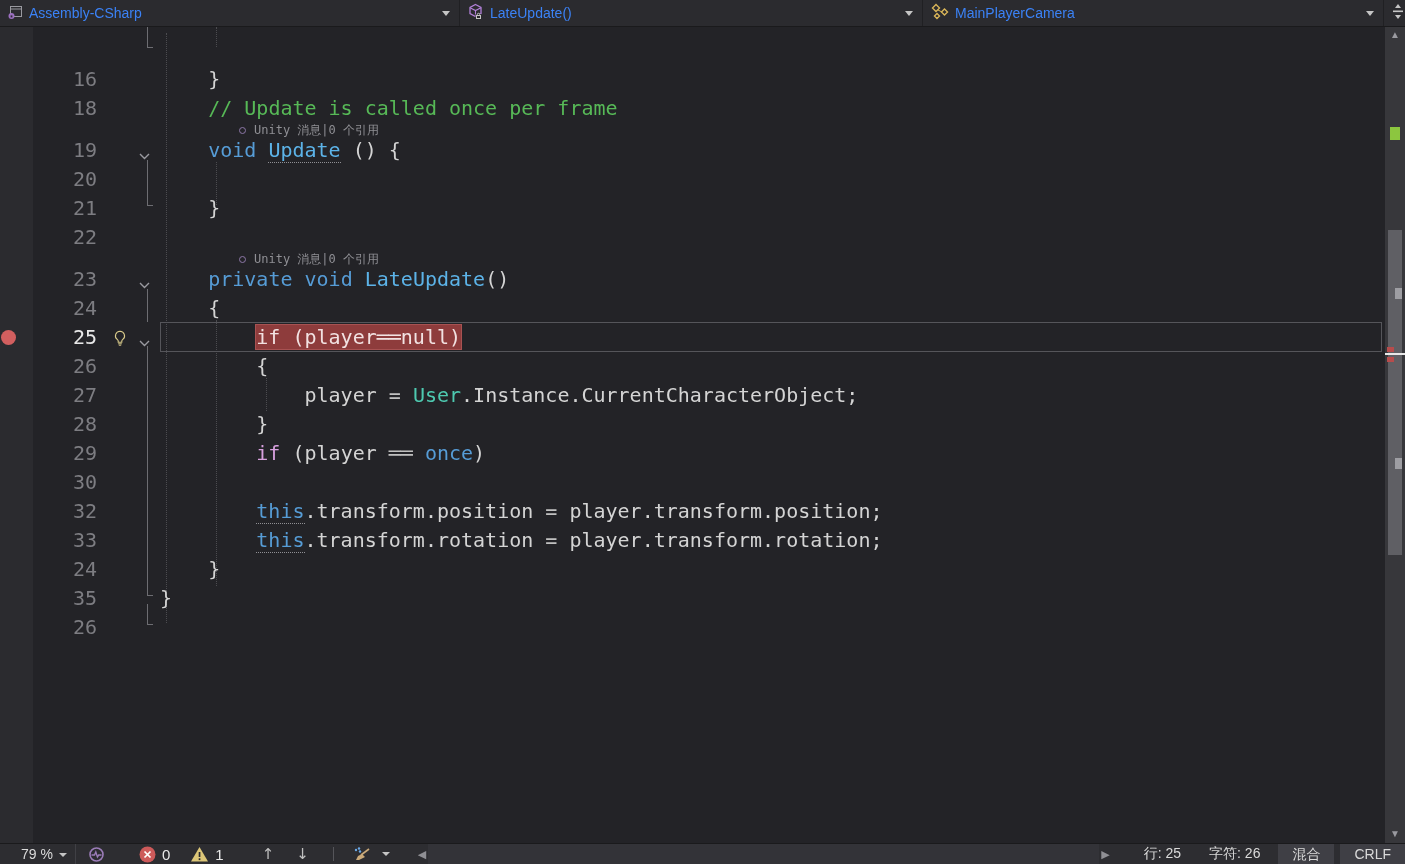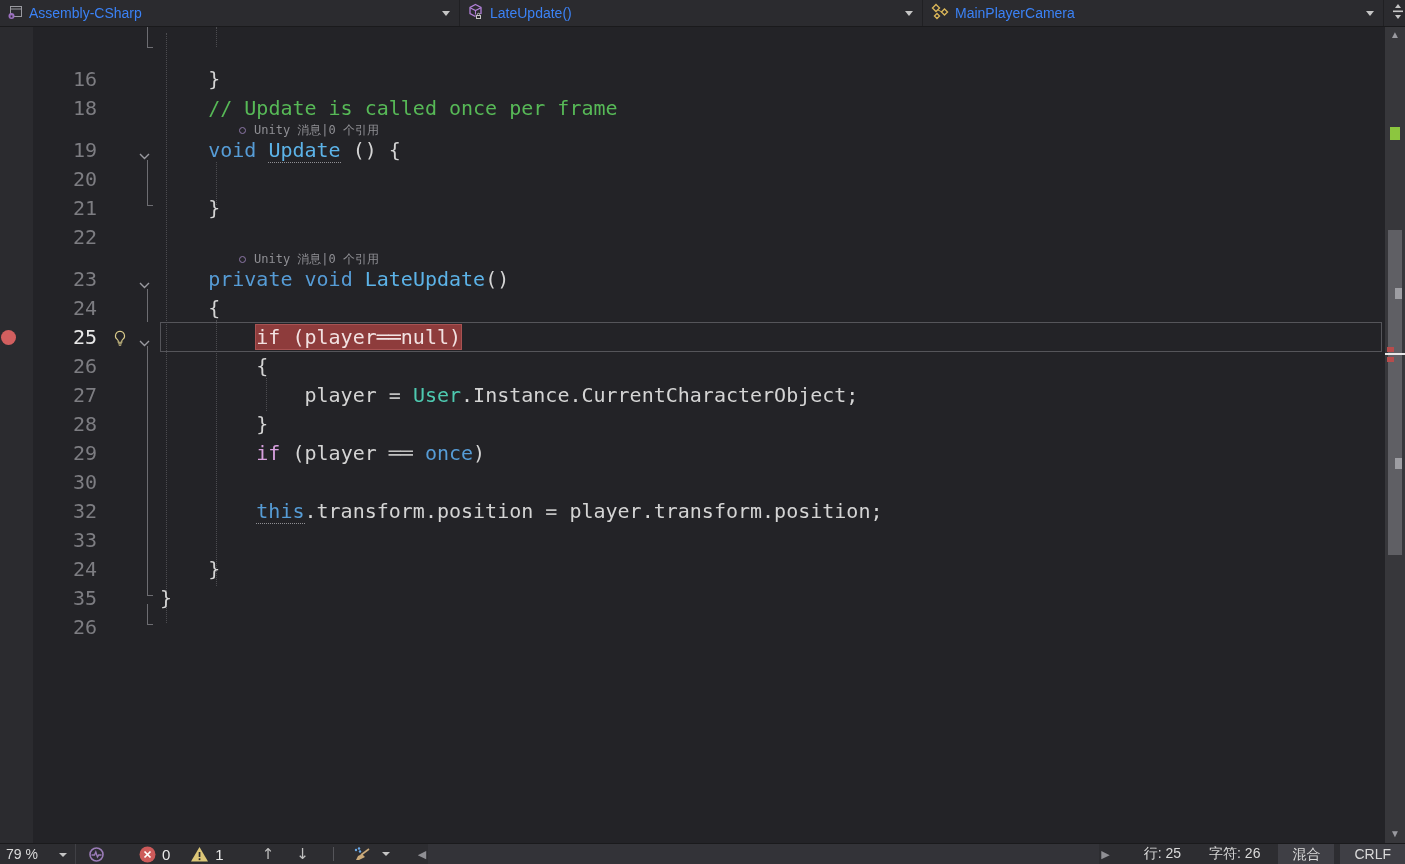--- a/index.html
+++ b/index.html
@@ -61,21 +61,21 @@
 
   
   .vscroll{position:absolute;right:0;top:27px;width:20px;height:816px;background:var(--track);}
   .varrow{position:absolute;left:0;width:20px;height:14px;color:#9a9aa0;font-size:10px;line-height:14px;text-align:center;}
   .vthumb{position:absolute;left:3px;top:203px;width:14px;height:325px;background:var(--thumb);}
   .mark{position:absolute;}
 
   
   .statusbar{position:absolute;left:0;bottom:0;width:1405px;height:21px;background:#2d2d31;
     display:flex;align-items:center;color:var(--sb_text);font-size:14px;border-top:1px solid #1a1a1c;}
-  .zoom-combo{position:relative;width:76px;height:21px;line-height:21px;padding-left:6px;
+  .zoom-combo{position:relative;width:76px;height:21px;line-height:21px;padding-left:21px;
     border-right:1px solid #404045;}
   .zoom-caret{position:absolute;right:8px;top:9px;width:0;height:0;
     border-left:4px solid transparent;border-right:4px solid transparent;border-top:4px solid #c5c5c5;}
   .sb-ic{display:flex;align-items:center;justify-content:center;}
   .cnt{margin-left:6px;font-size:15px;color:#e8e8e8;}
   .sb-arrow{font-size:15px;color:#c0c0c0;font-family:"DejaVu Sans",sans-serif;}
   .sb-div{width:1px;height:14px;background:#55555a;margin-left:24px;}
   .dd-caret{width:0;height:0;border-left:4px solid transparent;border-right:4px solid transparent;
     border-top:4px solid #c5c5c5;margin-left:10px;}
   .hs-arrow{color:#8f8f94;font-size:11px;font-family:"DejaVu Sans",sans-serif;}
@@ -227,20 +227,21 @@
         </div>
         <div class="row">
           <span class="lnum">30</span>
         </div>
         <div class="row">
           <span class="lnum">32</span>
           <span class="code"><span class="tk-p">        </span><span class="tk-k tk-u">this</span><span class="tk-p">.transform.position </span><span class="tk-op">=</span><span class="tk-p"> player.transform.position;</span></span>
         </div>
         <div class="row">
           <span class="lnum">33</span>
+          <span class="code"><span class="tk-p">        </span><span class="tk-k tk-u">this</span><span class="tk-p">.transform.rotation </span><span class="tk-op">=</span><span class="tk-p"> player.transform.rotation;</span></span>
         </div>
         <div class="row">
           <span class="lnum">24</span>
           <span class="code"><span class="tk-p">    }</span></span>
         </div>
         <div class="row">
           <span class="lnum">35</span>
           <span class="code"><span class="tk-p">}</span></span>
         </div>
         <div class="row">

